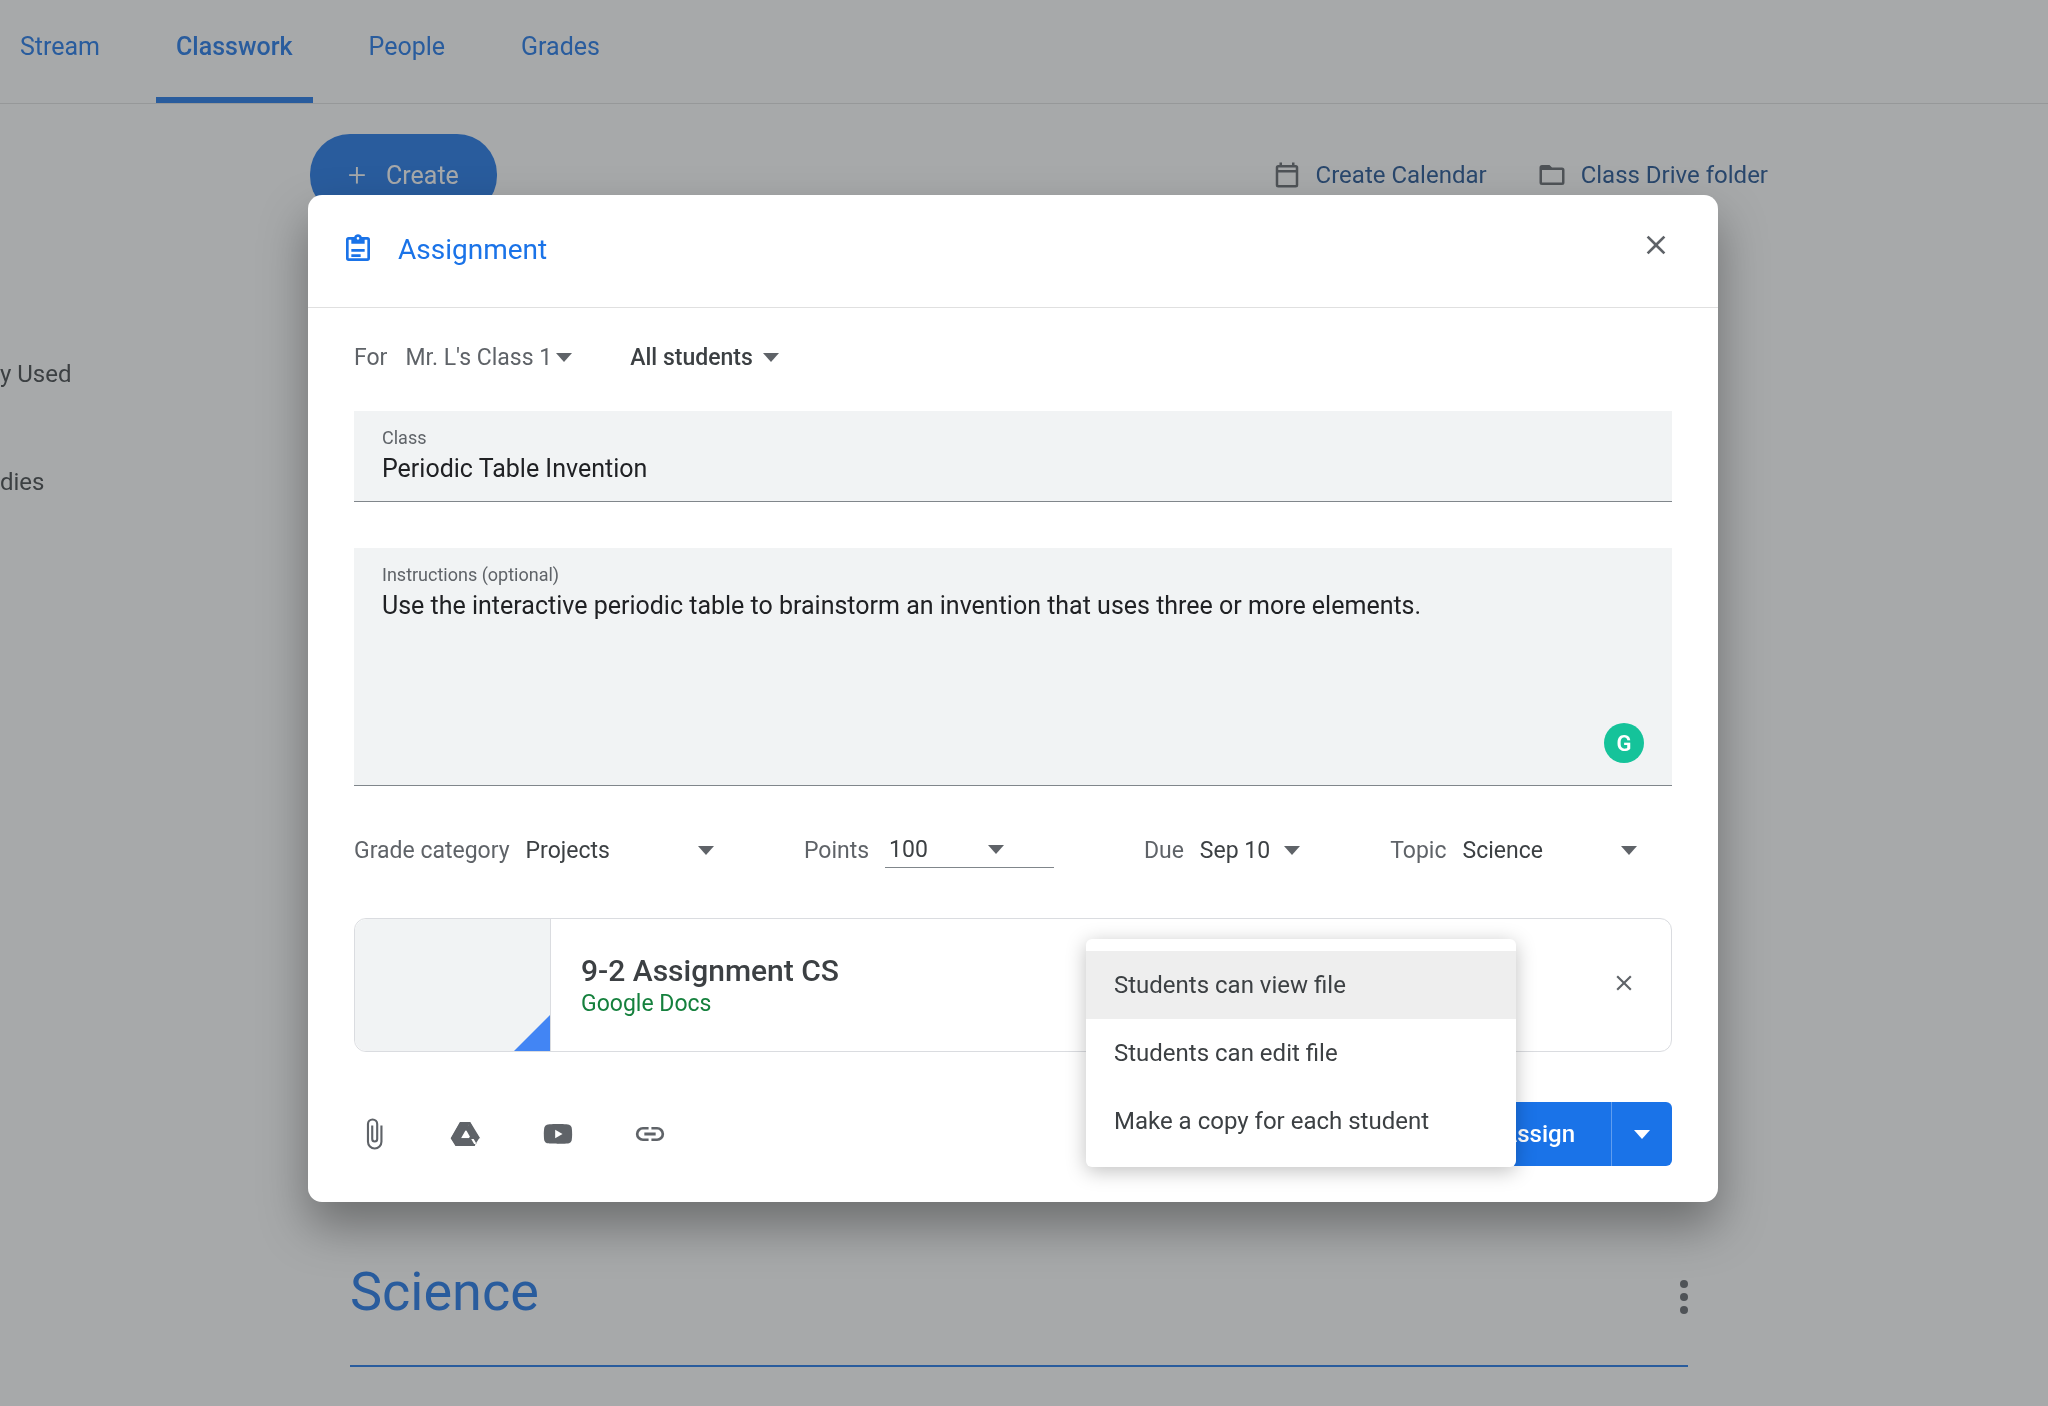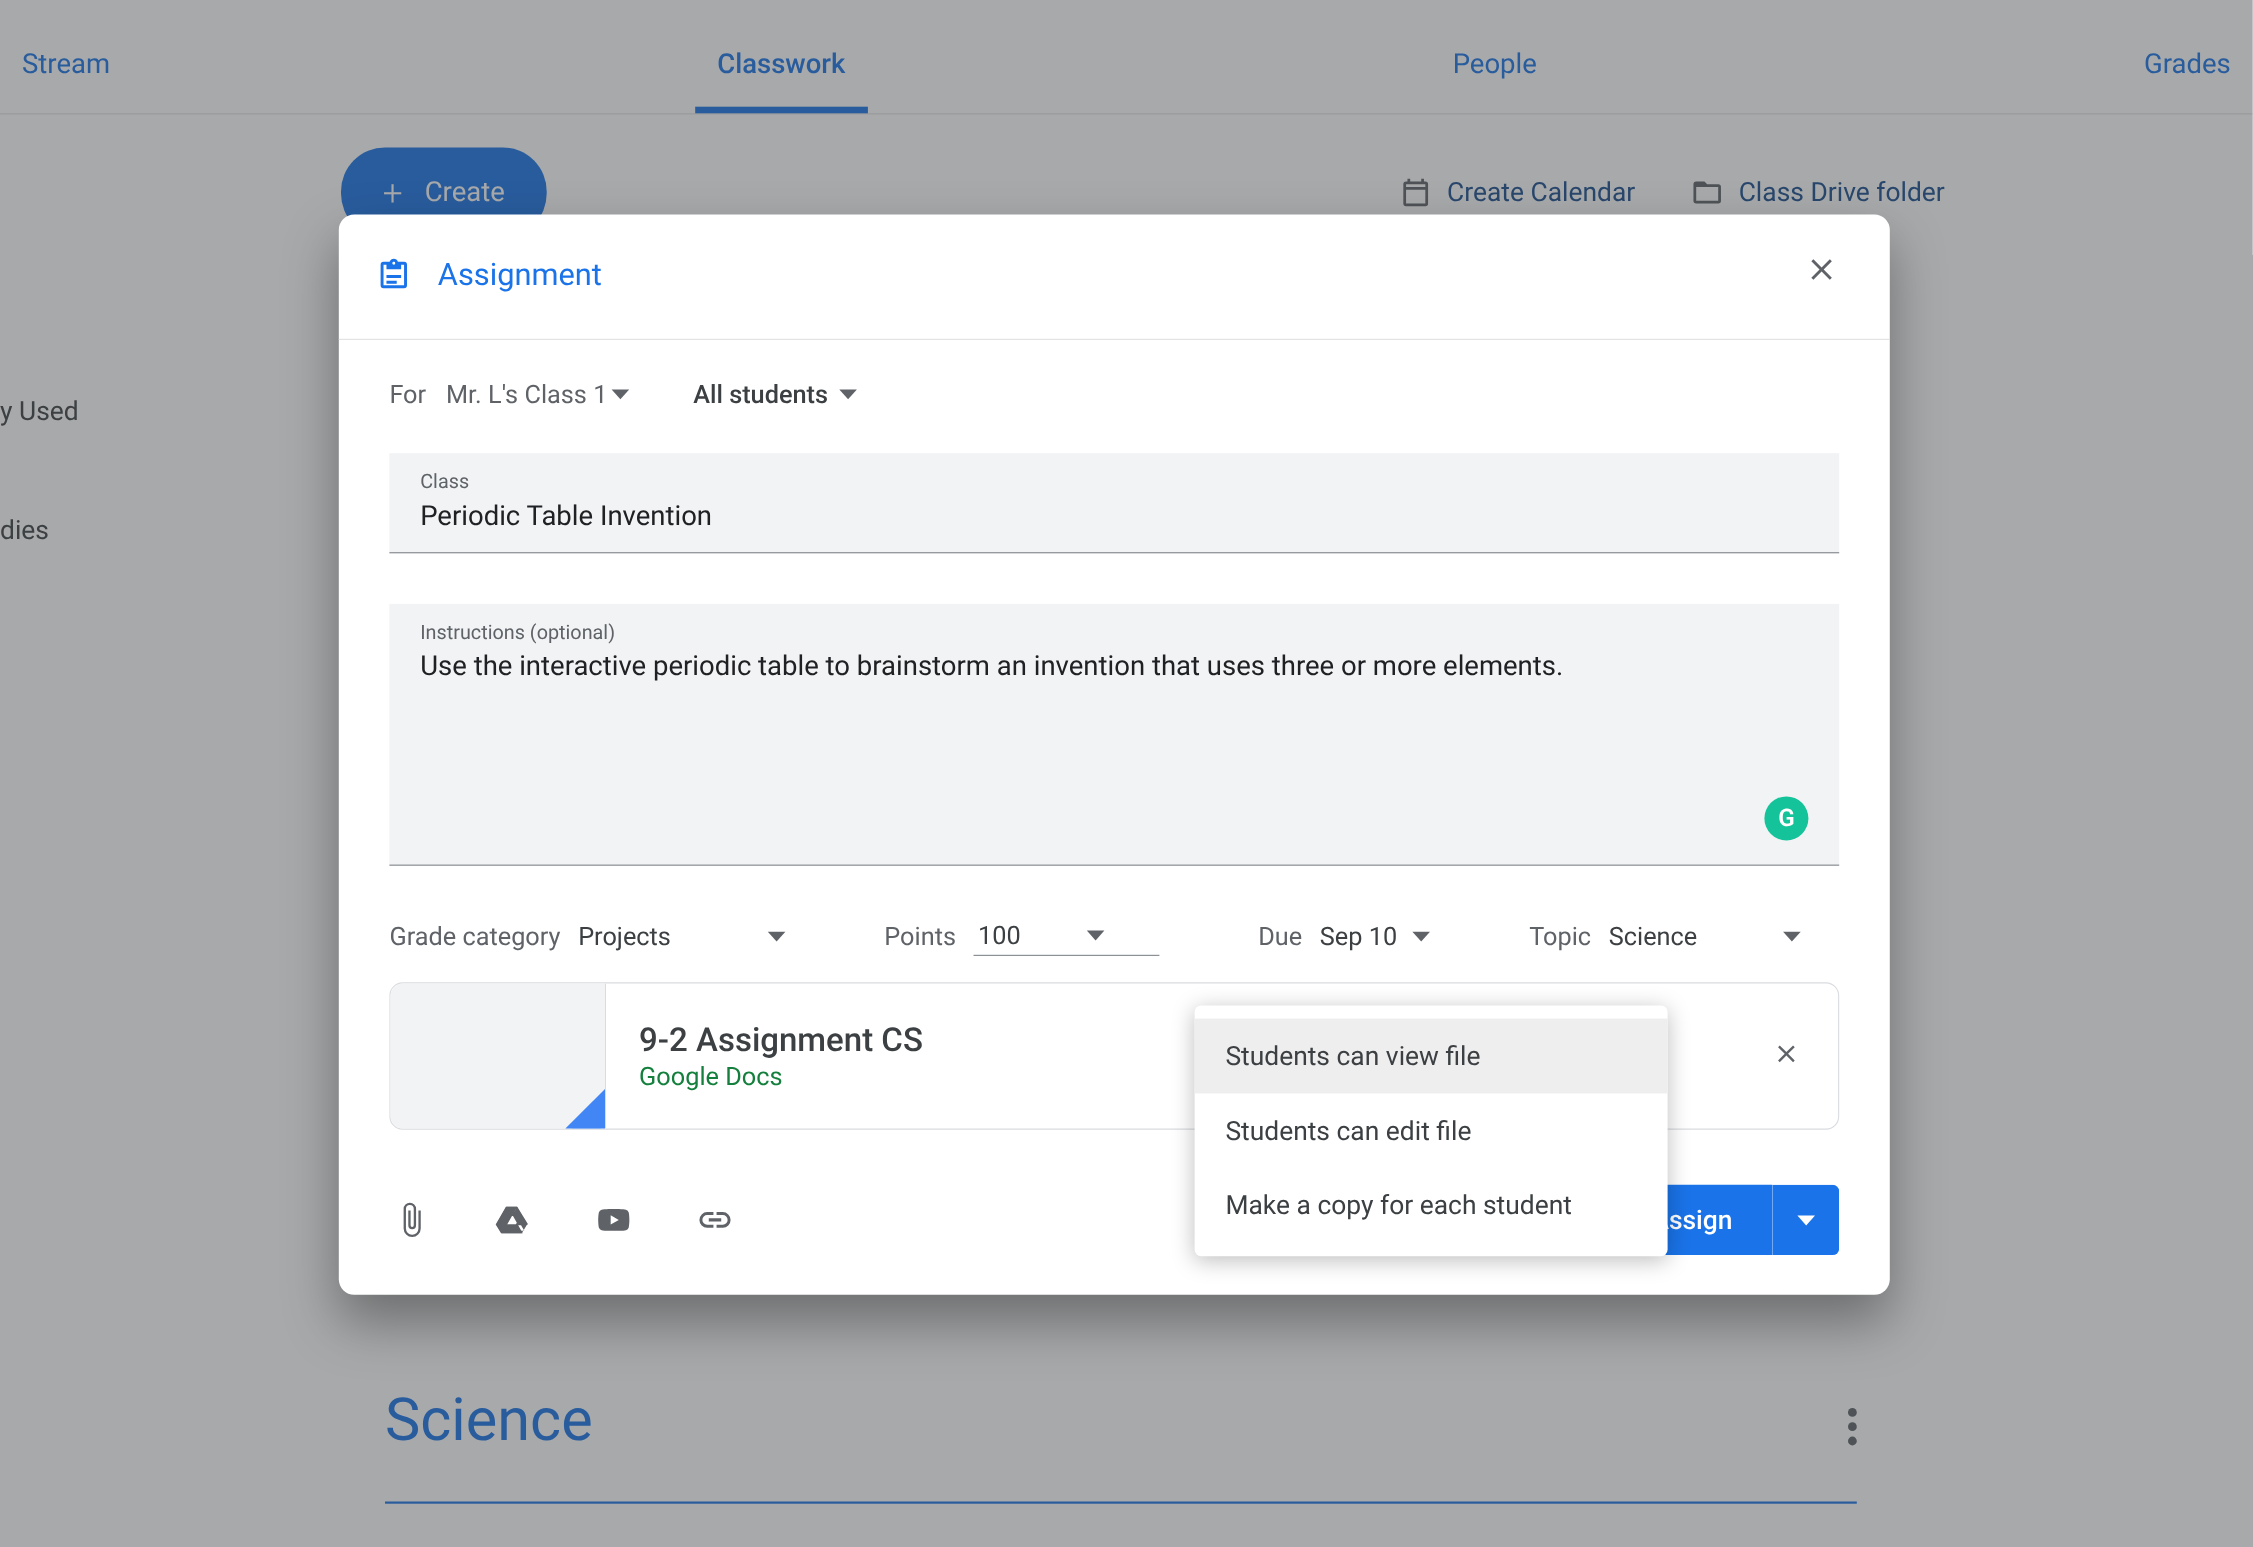--- a/index.html
+++ b/index.html
@@ -1,20 +1,20 @@
 <!DOCTYPE html>
 <html><head>
 <meta charset="utf-8">
 <style>
   * { box-sizing: border-box; margin: 0; padding: 0; font-family: 'Google Sans', Roboto, Arial, sans-serif; }
   body { background: #fff; overflow: hidden; position: relative; width: 2048px; height: 1406px; transform-origin: top left; }
   
   
   .bg-page { position: absolute; inset: 0; background: #fff; }
-  .bg-tabs { display: flex; justify-content: space-between; gap: 72px; padding: 44px 0 0; border-bottom: 1px solid #e0e0e0; height: 104px; }
+  .bg-tabs { display: flex; justify-content: flex-start; gap: 36px; padding: 32px 0 0; border-bottom: 1px solid #e0e0e0; height: 104px; }
   .bg-tab { font-size: 25px; color: #5f6368; padding: 0 20px 30px; cursor: pointer; }
   .bg-tab.active { color: #1a73e8; font-weight: 500; border-bottom: 6px solid #1a73e8; }
   .bg-tab.link { color: #1a73e8; }
   
   .bg-toolbar { display: flex; align-items: center; padding: 30px 280px 0 310px; }
   .create-btn { background: #1a73e8; color: #fff; border-radius: 40px; padding: 22px 38px; display: flex; align-items: center; gap: 20px; font-size: 25px; border: none; cursor: pointer; }
   .create-plus { font-size: 32px; font-weight: 300; }
   .bg-right-links { margin-left: auto; display: flex; gap: 50px; }
   .bg-right-link { display: flex; align-items: center; gap: 14px; color: #1a4d8f; font-size: 24px; }
   .bg-right-link svg { width: 30px; height: 30px; fill: #5f6368; }
@@ -45,21 +45,21 @@
   .for-students { color: #3c4043; font-weight: 500; display: flex; align-items: center; gap: 10px; margin-left: 40px; }
   .drop-arrow { width: 0; height: 0; border-left: 8px solid transparent; border-right: 8px solid transparent; border-top: 9px solid #5f6368; }
   
   .field { background: #f1f3f4; border-bottom: 1px solid #80868b; padding: 16px 28px 18px; margin-bottom: 46px; }
   .field-label { font-size: 18px; color: #5f6368; margin-bottom: 6px; }
   .field-value { font-size: 25px; color: #202124; background: transparent; border: none; width: 100%; outline: none; font-family: inherit; }
   .instructions-field { height: 238px; position: relative; }
   .instructions-field textarea { resize: none; height: 160px; font-size: 25px; color: #202124; background: transparent; border: none; width: 100%; outline: none; font-family: inherit; }
   .grammarly { position: absolute; right: 28px; bottom: 22px; width: 40px; height: 40px; background: #15c39a; border-radius: 50%; display: flex; align-items: center; justify-content: center; color: #fff; font-weight: 600; font-size: 22px; }
   
-  .options-row { display: flex; gap: 90px; align-items: center; font-size: 23px; color: #5f6368; margin-bottom: 24px; }
+  .options-row { display: flex; gap: 90px; align-items: center; font-size: 23px; color: #5f6368; margin-bottom: 50px; }
   .opt-group { display: flex; align-items: center; gap: 16px; }
   .opt-label { color: #5f6368; }
   .opt-value { color: #3c4043; display: flex; align-items: center; gap: 14px; }
   .points-value { border-bottom: 1px solid #80868b; padding: 4px 50px 4px 4px; display: flex; align-items: center; gap: 60px; }
   
   .attachment { background: #fff; border: 1px solid #dadce0; border-radius: 12px; display: flex; align-items: center; height: 134px; overflow: visible; position: relative; margin-bottom: 50px; }
   .thumb { width: 196px; height: 100%; background: #f1f3f4; border-right: 1px solid #dadce0; position: relative; border-radius: 12px 0 0 12px; }
   .thumb-corner { position: absolute; right: 0; bottom: 0; width: 0; height: 0; border-style: solid; border-width: 0 0 36px 36px; border-color: transparent transparent #4285f4 transparent; }
   .thumb-corner2 { position: absolute; right: 4px; bottom: 0; width: 0; height: 0; border-style: solid; border-width: 0 0 26px 26px; border-color: transparent transparent #a8c7fa transparent; }
   .att-info { padding: 0 30px; }

